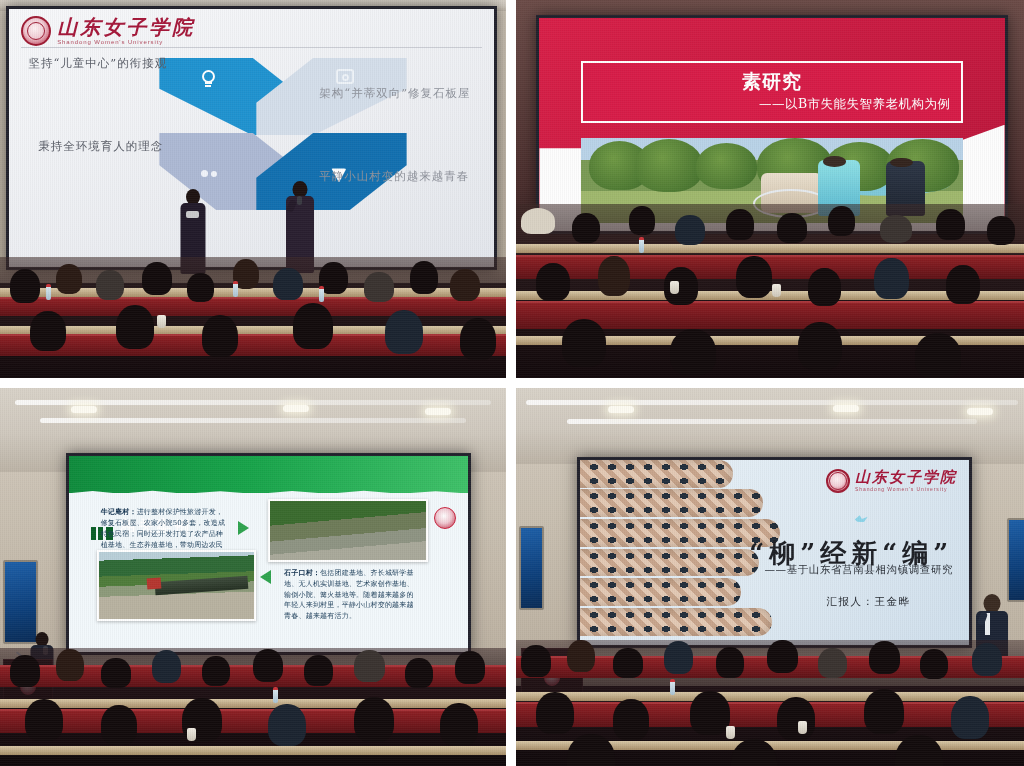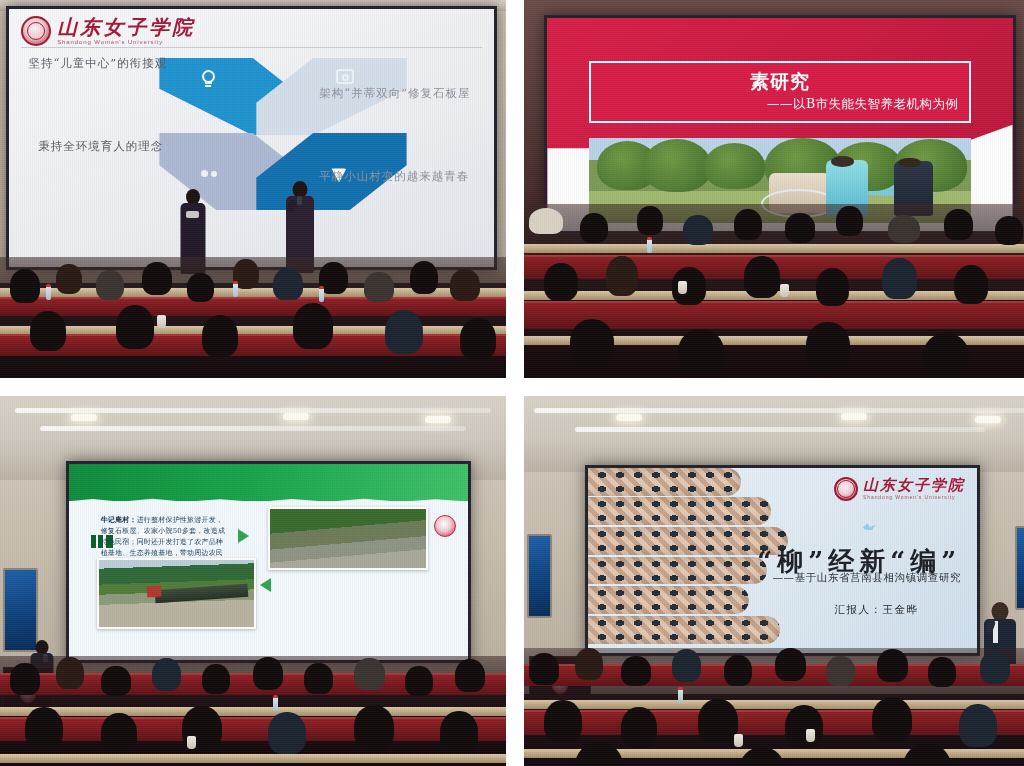--- a/index.html
+++ b/index.html
@@ -9,21 +9,21 @@
     font-family: "Liberation Sans", "DejaVu Sans", sans-serif;
     overflow: hidden;
   }
   #collage {
     position: relative;
     width: 1024px; height: 766px;
     display: grid;
     grid-template-columns: 509px 515px;
     grid-template-rows: 381px 385px;
     background: #ffffff;
-    gap: 12px;
+    gap: 4px;
   }
   .quad {
     position: relative;
     overflow: hidden;
     background: #1a1318;
   }
   .q-tl { border-right: 3px solid #fff; border-bottom: 3px solid #fff; }
   .q-tr { border-left: 3px solid #fff; border-bottom: 3px solid #fff; }
   .q-bl { border-right: 3px solid #fff; border-top: 3px solid #fff; }
   .q-br { border-left: 3px solid #fff; border-top: 3px solid #fff; }
@@ -521,20 +521,23 @@
 
         <div class="para" style="left:8%; top:26%; width:32%;">
           <b>牛记庵村：</b><span>进行整村保护性旅游开发，修复石板屋、农家小院50多套，改造成特色民宿；同时还开发打造了农产品种植基地、生态养殖基地，带动周边农民增收致富。</span>
         </div>
 
         <div class="arrow-tri arrow-right" style="left:42.5%; top:33%;"></div>
         <div class="arrow-tri arrow-left" style="left:48%; top:58%;"></div>
 
         <div class="pic forest" style="left:50%; top:22%; width:40%; height:32%;"></div>
 
+        <div class="para" style="left:54%; top:57%; width:34%;">
+          <b>石子口村：</b><span>包括团建基地、齐长城研学基地、无人机实训基地、艺术家创作基地、输倒小院、篝火基地等。随着越来越多的年轻人来到村里，平静小山村变的越来越青春、越来越有活力。</span>
+        </div>
 
         <div class="pic train" style="left:7%; top:48%; width:40%; height:36%;">
           <div class="train-body"></div>
           <div class="train-red"></div>
         </div>
       </div>
     </div>
 
     <div class="person" style="left:6%; top:64%; width:24px; height:16%;">
       <div class="p-head" style="top:0; width:13px; height:15px;"></div>

